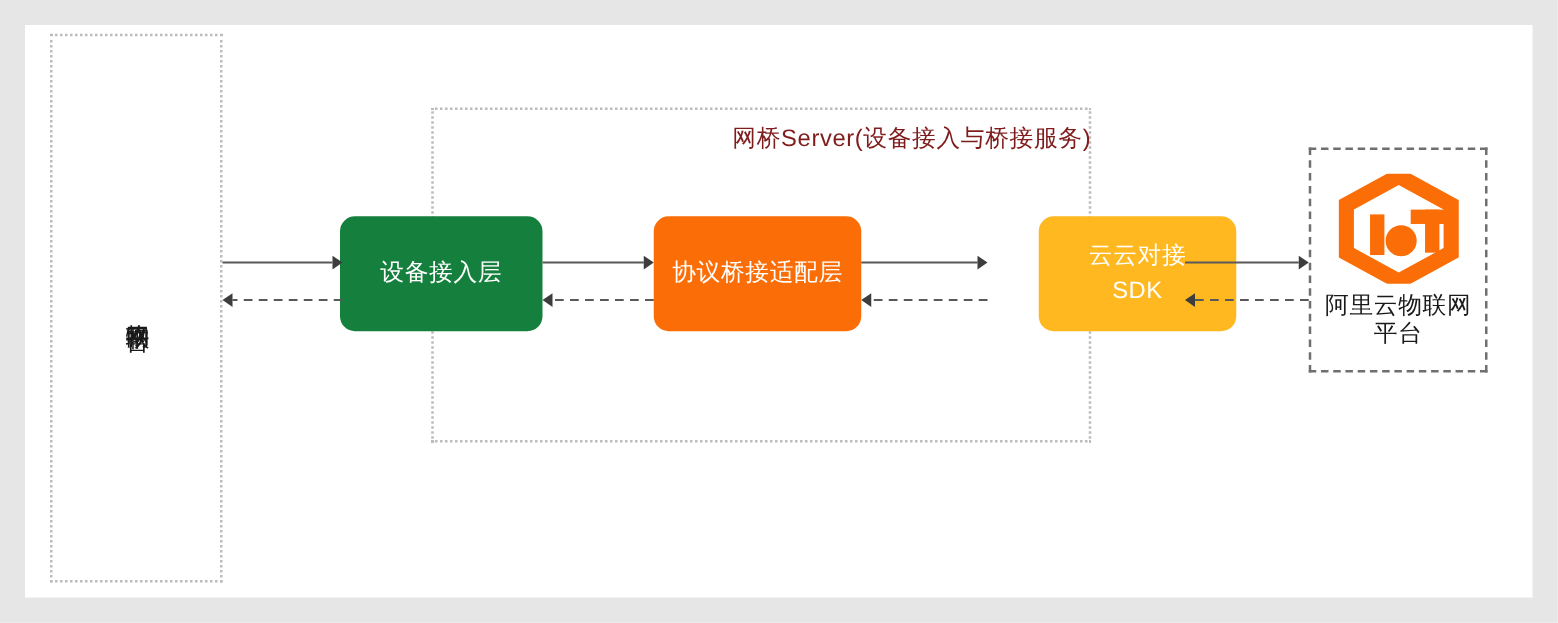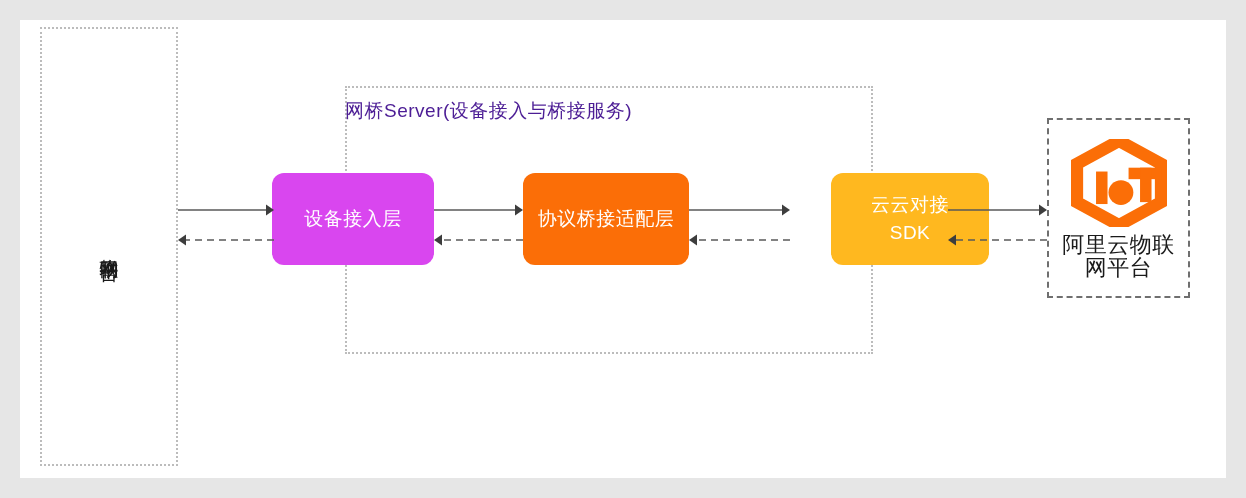--- a/index.html
+++ b/index.html
@@ -68,23 +68,23 @@
     height: 268px;
     border: 2px dotted #bcbcbc;
     box-sizing: border-box;
     background: transparent;
   }
   .bridge-title {
     position: absolute;
     left: 345px;
     top: 98px;
     width: 528px;
-    text-align: left;
-    font-size: 19px;
-    color: #4c1d95;
+    text-align: right;
+    font-size: 19px;
+    color: #7f1d1d;
     letter-spacing: 0.5px;
   }
 
   
   .pbox {
     position: absolute;
     border-radius: 12px;
     display: flex;
     align-items: center;
     justify-content: center;
@@ -94,21 +94,21 @@
     line-height: 28px;
     letter-spacing: 0.5px;
     box-sizing: border-box;
     padding: 0 10px;
   }
   #box-device-access {
     left: 272px;
     top: 173px;
     width: 162px;
     height: 92px;
-    background: #d946ef;
+    background: #15803d;
   }
   #box-protocol-bridge {
     left: 523px;
     top: 173px;
     width: 166px;
     height: 92px;
     background: #fb6e07;
   }
   #box-cloud-sdk {
     left: 790px;
@@ -134,21 +134,21 @@
     align-items: center;
     justify-content: center;
   }
   .iot-logo {
     width: 96px;
     height: 88px;
     margin-top: 2px;
   }
   .right-zone-label {
     margin-top: 6px;
-    font-size: 22px;
+    font-size: 19px;
     line-height: 23px;
     color: #1a1a1a;
     text-align: center;
     width: 128px;
     letter-spacing: 0.5px;
   }
 
   
   .conn {
     position: absolute;

